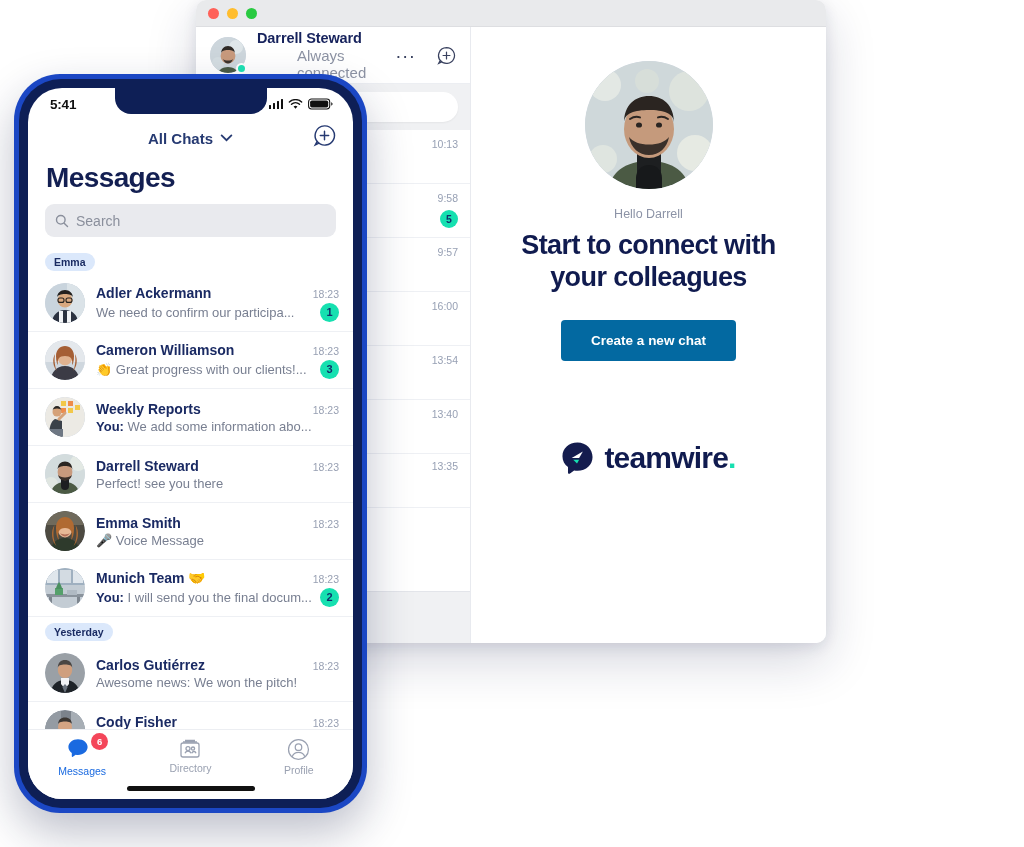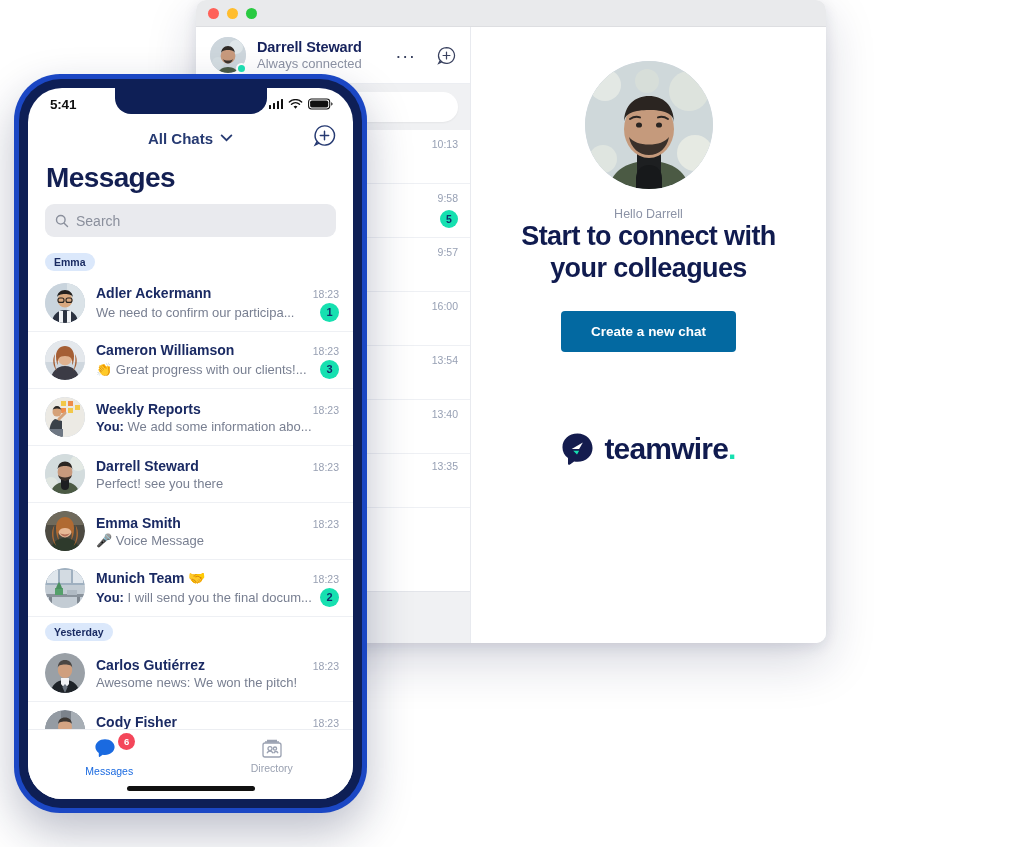--- a/index.html
+++ b/index.html
@@ -39,21 +39,21 @@
     padding: 0 14px; border-bottom: 1px solid #eceef2; background:#fff;
   }
   .d-av-wrap { position: relative; width: 36px; height: 36px; flex: 0 0 36px; }
   .avatar { border-radius: 50%; overflow: hidden; background: #cfd6e0; display: block; position: relative; }
   .online-dot {
     position: absolute; right: -1px; bottom: -1px; width: 11px; height: 11px;
     border-radius: 50%; background: #1fe3b4; border: 2px solid #fff;
   }
   #d-profile .names { flex: 1; min-width: 0; }
   #d-name { font-size: 14.5px; font-weight: bold; color: #16225c; letter-spacing:-.1px; }
-  #d-status { font-size: 13px; color: #8d93a4; margin-top: 1px; }
+  #d-status { font-size: 15px; color: #8d93a4; margin-top: 1px; margin-left: 40px; }
   .d-ico { color: #2a3356; flex: 0 0 auto; display:flex; align-items:center; }
   #d-dots { font-size: 19px; letter-spacing: 1.5px; color:#39415f; line-height:10px; padding-bottom:6px;}
 
   #d-searchbar { height: 46px; background: #f0f1f3; display:flex; align-items:center; padding: 0 12px; }
   #d-search-field { flex:1; height: 30px; background:#fff; border-radius: 16px; box-shadow: 0 1px 2px rgba(0,0,0,.05); }
 
   #d-list { flex: 1; background: #fff; overflow: hidden; }
   .d-row { height: 54px; border-bottom: 1px solid #eef0f4; padding: 8px 12px 0 12px; position: relative; }
   .d-row .top { display: flex; justify-content: flex-end; }
   .d-time { font-size: 10.5px; color: #97a0b4; text-align: center; }
@@ -67,21 +67,21 @@
   }
   #d-tabbar { height: 52px; background:#f0f1f3; border-top:1px solid #e3e5ea; display:flex; align-items:center; justify-content:center; }
   .d-tab { display:flex; flex-direction:column; align-items:center; gap:2px; color:#9aa1b1; }
   .d-tab .lbl { font-size: 10.5px; }
 
   
   #d-right { flex: 1; background: #ffffff; display:flex; flex-direction:column; align-items:center; padding-top: 34px; }
   #hero-avatar { width: 128px; height: 128px; border-radius:50%; overflow:hidden; background:#cfd6e0; }
   #hello { font-size: 12.5px; color:#8c93a6; margin-top: 18px; }
   #hero-title {
-    margin-top: 0; font-size: 27px; line-height: 1.18; font-weight: bold;
+    margin-top: 9px; font-size: 27px; line-height: 1.18; font-weight: bold;
     color: #101b4f; text-align:center; letter-spacing: -0.6px; max-width: 420px;
   }
   #cta {
     margin-top: 26px; background:#0369a1; color:#fff; border:0;
     font-family: inherit; font-size: 13.5px; font-weight:bold;
     padding: 13px 30px; border-radius: 4px; cursor:pointer;
   }
   #logo-row { margin-top: 80px; display:flex; align-items:center; gap: 10px; }
   #logo-text { font-size: 30px; font-weight:bold; color:#101b4f; letter-spacing:-0.8px; }
   #logo-dot { color:#16e0b0; }
@@ -638,20 +638,28 @@
           <div class="ph-tab">
             <svg width="24" height="21" viewBox="0 0 24 21" fill="none" stroke="#9aa1b1" stroke-width="1.3">
               <rect x="3" y="5" width="18" height="14" rx="2"></rect>
               <path d="M7 2.5h10M5 4h14"></path>
               <circle cx="10" cy="10.6" r="2"></circle>
                 <circle cx="15" cy="10.6" r="1.6"></circle>
               <path d="M7 15.2c.6-1.6 2-2.2 3-2.2s2.4.6 3 2.2M13.8 15.2c.5-1.2 1.4-1.7 2.2-1.7s1.6.5 2 1.7"></path>
             </svg>
             <span>Directory</span>
           </div>
+          <div class="ph-tab">
+            <svg width="23" height="23" viewBox="0 0 24 24" fill="none" stroke="#9aa1b1" stroke-width="1.3">
+              <circle cx="12" cy="12" r="10.4"></circle>
+                <circle cx="12" cy="9.6" r="3.4"></circle>
+              <path d="M5.4 19.6c1-3.2 3.6-4.6 6.6-4.6s5.6 1.4 6.6 4.6"></path>
+            </svg>
+            <span>Profile</span>
+          </div>
         </div>
 
         <div id="home-ind"></div>
       </div>
     </div>
   </div>
 
 </div>
 
 </body></html>

